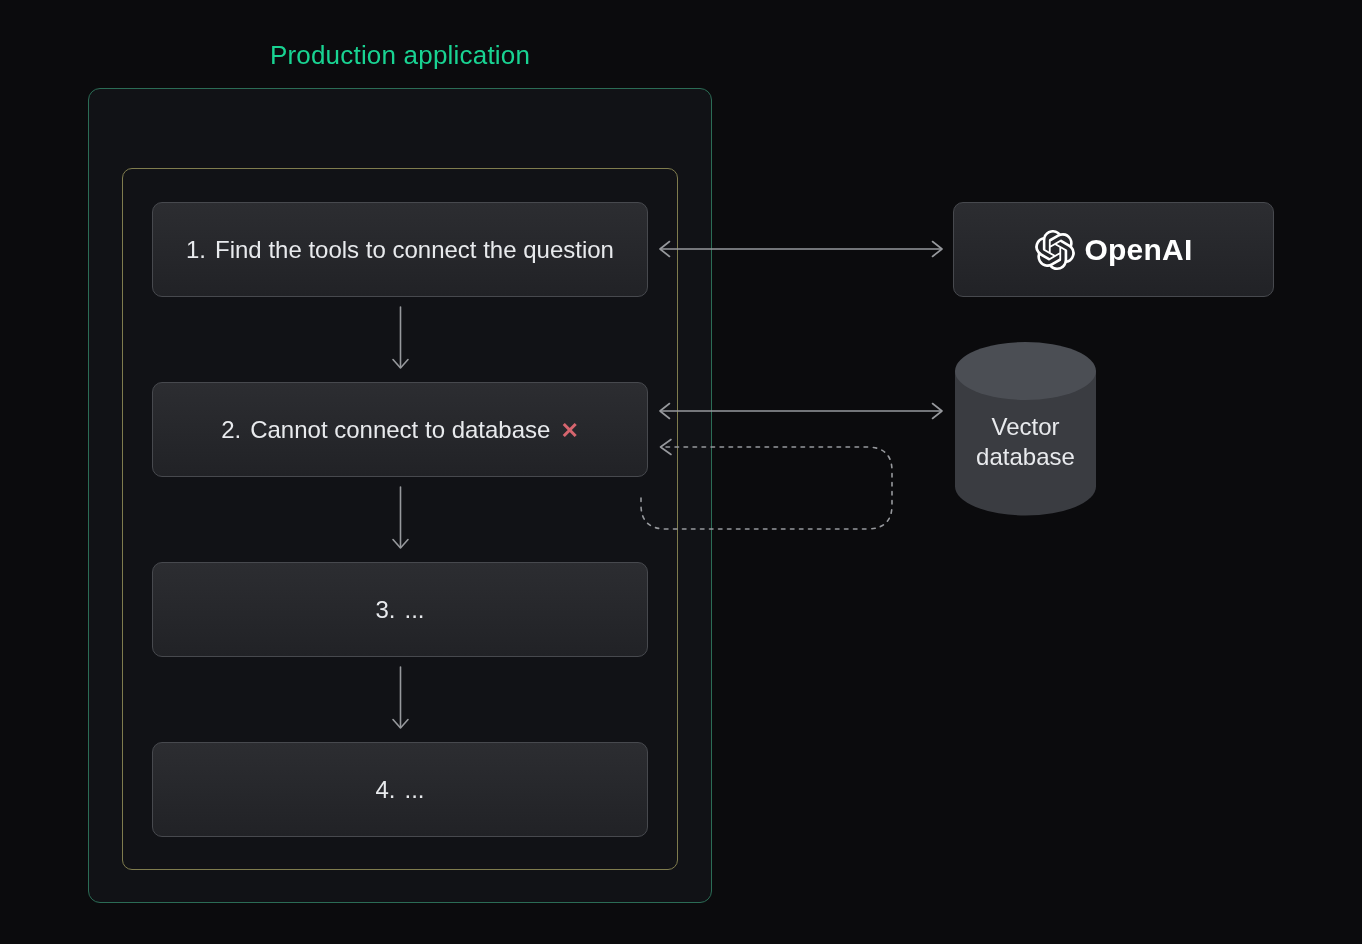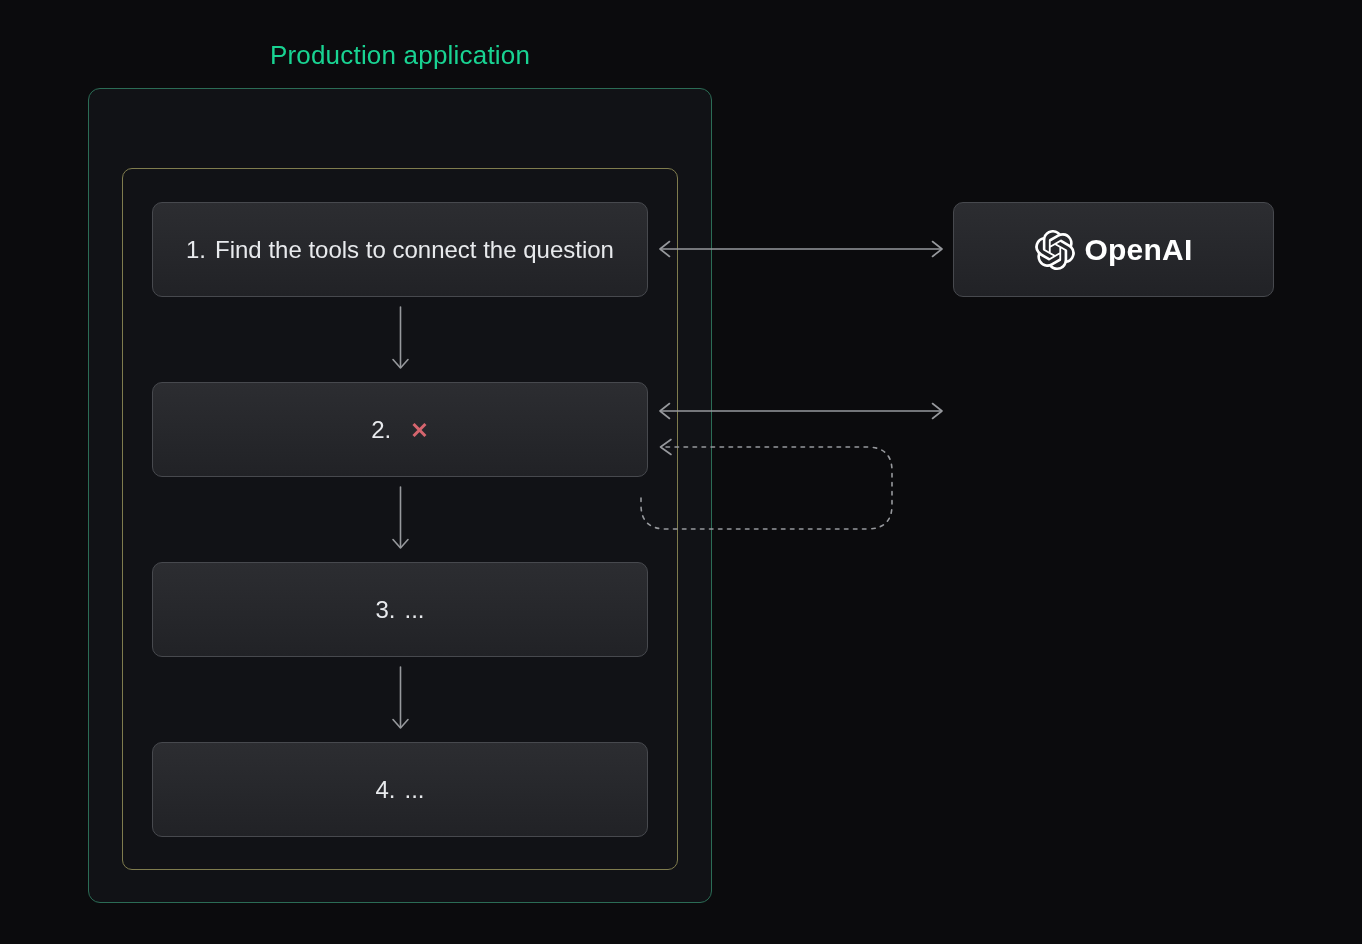--- a/index.html
+++ b/index.html
@@ -76,40 +76,51 @@
 
   <div class="inner-box"></div>
 
   <div class="step-box" style="top:202px">
     <span class="step-num">1.</span>
     <span>Find the tools to connect the question</span>
   </div>
 
   <div class="step-box" style="top:382px">
     <span class="step-num">2.</span>
+    <span>Cannot connect to database</span>
     <span class="err-x">✕</span>
   </div>
 
   <div class="step-box" style="top:562px">
     <span class="step-num">3.</span>
     <span>...</span>
   </div>
 
   <div class="step-box" style="top:742px">
     <span class="step-num">4.</span>
     <span>...</span>
   </div>
 
   <div class="openai-card">
     <svg width="40" height="40" viewBox="0 0 24 24" aria-hidden="true">
       <path fill="#ffffff" d="M22.2819 9.8211a5.9847 5.9847 0 0 0-.5157-4.9108 6.0462 6.0462 0 0 0-6.5098-2.9A6.0651 6.0651 0 0 0 4.9807 4.1818a5.9847 5.9847 0 0 0-3.9977 2.9 6.0462 6.0462 0 0 0 .7427 7.0966 5.98 5.98 0 0 0 .511 4.9107 6.051 6.051 0 0 0 6.5146 2.9001A5.9847 5.9847 0 0 0 13.2599 24a6.0557 6.0557 0 0 0 5.7718-4.2058 5.9894 5.9894 0 0 0 3.9977-2.9001 6.0557 6.0557 0 0 0-.7475-7.073zm-9.022 12.6081a4.4755 4.4755 0 0 1-2.8764-1.0408l.1419-.0804 4.7783-2.7582a.7948.7948 0 0 0 .3927-.6813v-6.7369l2.02 1.1686a.071.071 0 0 1 .038.052v5.5826a4.504 4.504 0 0 1-4.4945 4.4944zm-9.6607-4.1254a4.4708 4.4708 0 0 1-.5346-3.0137l.142.0852 4.783 2.7582a.7712.7712 0 0 0 .7806 0l5.8428-3.3685v2.3324a.0804.0804 0 0 1-.0332.0615L9.74 19.9502a4.4992 4.4992 0 0 1-6.1408-1.6464zM2.3408 7.8956a4.485 4.485 0 0 1 2.3655-1.9728V11.6a.7664.7664 0 0 0 .3879.6765l5.8144 3.3543-2.0201 1.1685a.0757.0757 0 0 1-.071 0l-4.8303-2.7865A4.504 4.504 0 0 1 2.3408 7.8956zm16.5963 3.8558L13.1038 8.364 15.1192 7.2a.0757.0757 0 0 1 .071 0l4.8303 2.7913a4.4944 4.4944 0 0 1-.6765 8.1042v-5.6772a.79.79 0 0 0-.407-.667zm2.0107-3.0231l-.142-.0852-4.7735-2.7818a.7759.7759 0 0 0-.7854 0L9.409 9.2297V6.8974a.0662.0662 0 0 1 .0284-.0615l4.8303-2.7866a4.4992 4.4992 0 0 1 6.6802 4.66zM8.3065 12.863l-2.02-1.1638a.0804.0804 0 0 1-.038-.0567V6.0742a4.4992 4.4992 0 0 1 7.3757-3.4537l-.142.0805L8.704 5.459a.7948.7948 0 0 0-.3927.6813zm1.0976-2.3654l2.602-1.4998 2.6069 1.4998v2.9994l-2.5974 1.4997-2.6067-1.4997z"></path>
     </svg>
     <span class="brand">OpenAI</span>
   </div>
 
+  <div class="cylinder-wrap">
+    <svg width="143" height="175" viewBox="0 0 143 175" aria-hidden="true">
+      <path d="M1 30 L1 145.5 A70.5 29 0 0 0 142 145.5 L142 30 Z" fill="var(--cyl_body)"></path>
+      <ellipse cx="71.5" cy="30" rx="70.5" ry="29" fill="var(--cyl_top)"></ellipse>
+    </svg>
+    <div class="cyl-label">
+      <span>Vector</span>
+      <span>database</span>
+    </div>
+  </div>
 
   <svg class="overlay" width="1362" height="944" viewBox="0 0 1362 944" aria-hidden="true">
     <g stroke="var(--arrow_gray)" stroke-width="1.6" fill="none" stroke-linecap="round" stroke-linejoin="round">
 
       <g>
         <path d="M400.5 307 V 367"></path>
           <path d="M393 359.5 L400.5 368 L408 359.5"></path>
       </g>
 
       <g>

